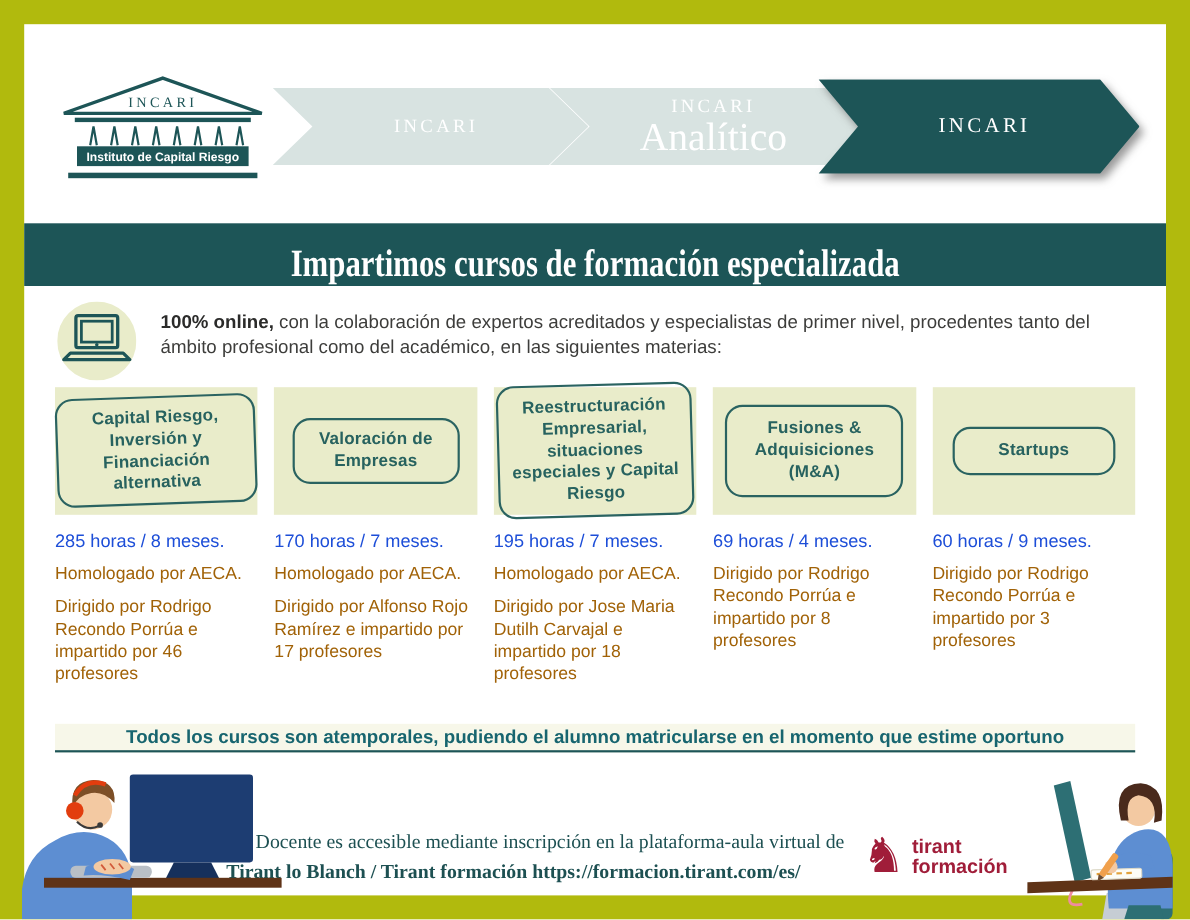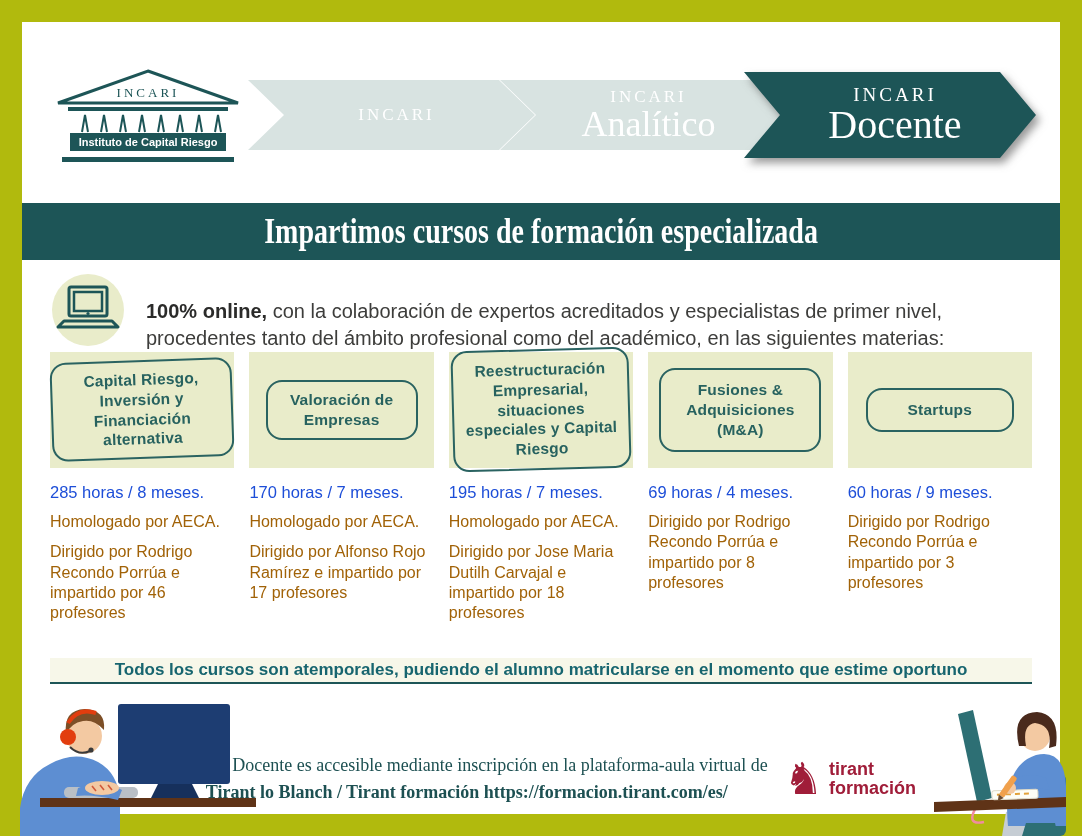--- a/index.html
+++ b/index.html
@@ -19,27 +19,27 @@
   .chev-dark{filter:drop-shadow(4px 5px 4px rgba(70,70,70,.55));z-index:3;}
   #chev1{left:226px;top:58px;width:287px;height:70px;}
   #chev2{left:478px;top:58px;width:287px;height:70px;}
   #chev3{left:722px;top:50px;width:292px;height:86px;}
   .brand{font-size:17px;letter-spacing:3px;line-height:1.05;}
   .cname{font-size:36px;line-height:1.02;}
   .chev-dark .brand{font-size:19px;}
   .chev-dark .cname{font-size:40px;}
 
   
-  .banner{position:absolute;left:0;right:0;top:181px;height:57px;background:#1d5557;display:flex;align-items:center;justify-content:center;}
+  .banner{position:absolute;left:0;right:0;top:181px;height:57px;background:#1d5557;display:flex;align-items:flex-end;justify-content:center;}
   .banner .t{color:#fff;font-family:"Liberation Serif",serif;font-weight:bold;font-size:35px;transform:scaleX(.8);white-space:nowrap;}
 
   
   .intro{position:absolute;left:30px;top:252px;width:988px;display:flex;gap:22px;align-items:flex-start;}
   .intro-icon{width:72px;height:72px;flex:none;}
-  .intro-text{margin-top:24px;font-size:20px;color:#3d3d3b;line-height:1.35;max-width:892px;}
+  .intro-text{margin-top:8px;font-size:17px;color:#3d3d3b;line-height:1.35;max-width:892px;}
   .intro-text b{color:#2b2b2a;}
 
   
   .courses{position:absolute;left:28px;top:330px;width:982px;display:flex;gap:15px;}
   .course{flex:1;min-width:0;}
   .course-head{height:116px;background:#e9ecca;display:flex;align-items:center;justify-content:center;overflow:visible;}
   .course-box{border:2px solid #2a6361;border-radius:16px;padding:8px 10px;color:#27625f;font-weight:bold;
               font-size:15.5px;line-height:1.28;text-align:center;letter-spacing:.2px;}
   .c1 .course-box{transform:rotate(-2deg);max-width:158px;}
   .c2 .course-box{max-width:128px;}
@@ -98,21 +98,20 @@
     </div>
     <div class="chev-wrap chev-light" id="chev2">
       <div class="chev">
         <div class="brand">INCARI</div>
         <div class="cname">Analítico</div>
       </div>
     </div>
     <div class="chev-wrap chev-dark" id="chev3">
       <div class="chev">
         <div class="brand">INCARI</div>
-        <div class="cname">Docente</div>
       </div>
     </div>
 
     <div class="banner">
       <span class="t">Impartimos cursos de formación especializada</span>
     </div>
 
     <div class="intro">
       <svg class="intro-icon" viewBox="0 0 72 72">
         <circle cx="36" cy="36" r="36" fill="#e9ecca"></circle>

